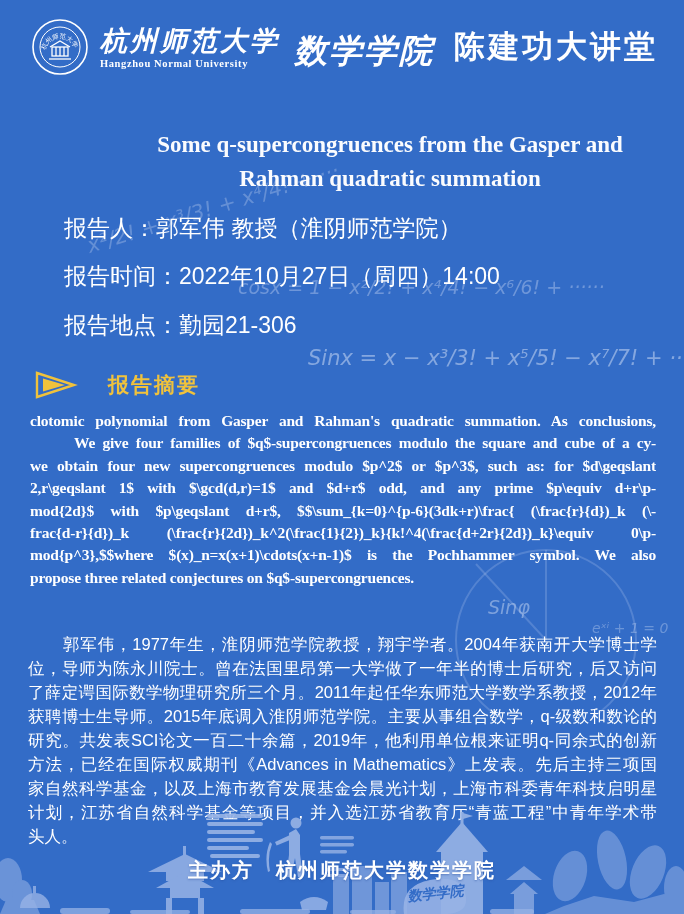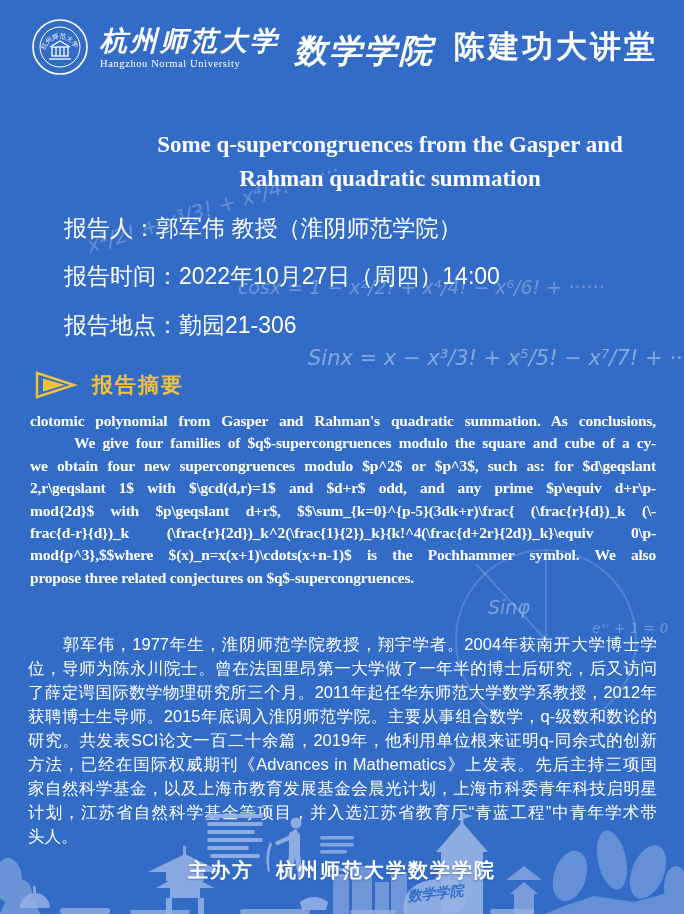--- a/index.html
+++ b/index.html
@@ -14,35 +14,35 @@
   .wm-sin{left:308px;top:346px;font-size:21px;color:rgba(200,216,244,0.55);}
   .wm-sinphi{left:488px;top:596px;font-size:19px;color:rgba(200,216,244,0.50);}
   .wm-euler{left:592px;top:620px;font-size:14px;color:rgba(200,216,244,0.38);}
   .wm-circle{position:absolute;left:428px;top:522px;pointer-events:none;}
   
   .header{position:absolute;left:30px;top:14px;right:26px;height:66px;
           display:flex;align-items:center;}
   .uni-block{margin-left:10px;}
   .uni-cn{font-family:"Liberation Serif", serif;font-weight:bold;font-style:italic;
           font-size:27px;letter-spacing:3px;line-height:30px;}
-  .uni-en{font-family:"Liberation Serif", serif;font-weight:normal;font-size:10.5px;
+  .uni-en{font-family:"Liberation Serif", serif;font-weight:bold;font-size:10.5px;
           letter-spacing:0.6px;margin-top:2px;}
   .school-cn{font-family:"Liberation Serif", serif;font-weight:bold;font-style:italic;
              font-size:33px;margin-left:14px;margin-top:8px;letter-spacing:2px;}
   .series{margin-left:auto;font-family:"Liberation Serif", serif;font-weight:bold;
           font-size:31px;letter-spacing:3px;}
   
   .title{position:absolute;left:0;top:128px;width:100%;text-align:center;
          font-family:"Liberation Serif", serif;font-weight:bold;font-size:23px;
          line-height:34px;color:#fbfcfe;padding-left:48px;}
   
   .info{position:absolute;left:64px;top:216px;font-size:23px;}
   .info div{margin-bottom:23px;line-height:1.1;}
   
-  .sec{position:absolute;left:34px;display:flex;align-items:center;}
+  .sec{position:absolute;left:34px;display:flex;align-items:center;gap:16px;}
   .sec1{top:370px;}
   .sec2{top:593px;}
   .sec-label{color:#f0c23c;font-weight:bold;font-size:21px;letter-spacing:2px;margin-left:14px;}
   
   .abstract{position:absolute;left:30px;top:410px;width:626px;
             font-family:"Liberation Serif", serif;font-weight:bold;
             font-size:15.5px;letter-spacing:-0.2px;color:#fff;}
   .abstract .jline{line-height:22.4px;white-space:nowrap;overflow:hidden;
                    text-align:justify;text-align-last:justify;}
   .abstract .first{padding-left:44px;}
@@ -118,21 +118,21 @@
       <polygon points="3,3 40,15 3,27" fill="none" stroke="#f0c23c" stroke-width="2.4"></polygon>
       <polygon points="9,8.5 31,15 9,21.5" fill="#f0c23c"></polygon>
     </svg>
     <span class="sec-label">报告摘要</span>
   </div>
   <div class="abstract">
     <div class="jline">clotomic polynomial from Gasper and Rahman's quadratic summation. As conclusions,</div>
     <div class="jline first">We give four families of $q$-supercongruences modulo the square and cube of a cy-</div>
     <div class="jline">we obtain four new supercongruences modulo $p^2$ or $p^3$, such as: for $d\geqslant</div>
     <div class="jline">2,r\geqslant 1$ with $\gcd(d,r)=1$ and $d+r$ odd, and any prime $p\equiv d+r\p-</div>
-    <div class="jline">mod{2d}$ with $p\geqslant d+r$, $$\sum_{k=0}^{p-5}(3dk+r)\frac{ (\frac{r}{d})_k (\-</div>
+    <div class="jline">mod{2d}$ with $p\geqslant d+r$, $$\sum_{k=0}^{p-6}(3dk+r)\frac{ (\frac{r}{d})_k (\-</div>
     <div class="jline">frac{d-r}{d})_k (\frac{r}{2d})_k^2(\frac{1}{2})_k}{k!^4(\frac{d+2r}{2d})_k}\equiv 0\p-</div>
     <div class="jline">mod{p^3},$$where $(x)_n=x(x+1)\cdots(x+n-1)$ is the Pochhammer symbol. We also</div>
     <div class="jline last">propose three related conjectures on $q$-supercongruences.</div>
   </div>
 
   <div class="bio">
     <div class="jline first">郭军伟，1977年生，淮阴师范学院教授，翔宇学者。2004年获南开大学博士学</div>
     <div class="jline">位，导师为陈永川院士。曾在法国里昂第一大学做了一年半的博士后研究，后又访问</div>
     <div class="jline">了薛定谔国际数学物理研究所三个月。2011年起任华东师范大学数学系教授，2012年</div>
     <div class="jline">获聘博士生导师。2015年底调入淮阴师范学院。主要从事组合数学，q-级数和数论的</div>

